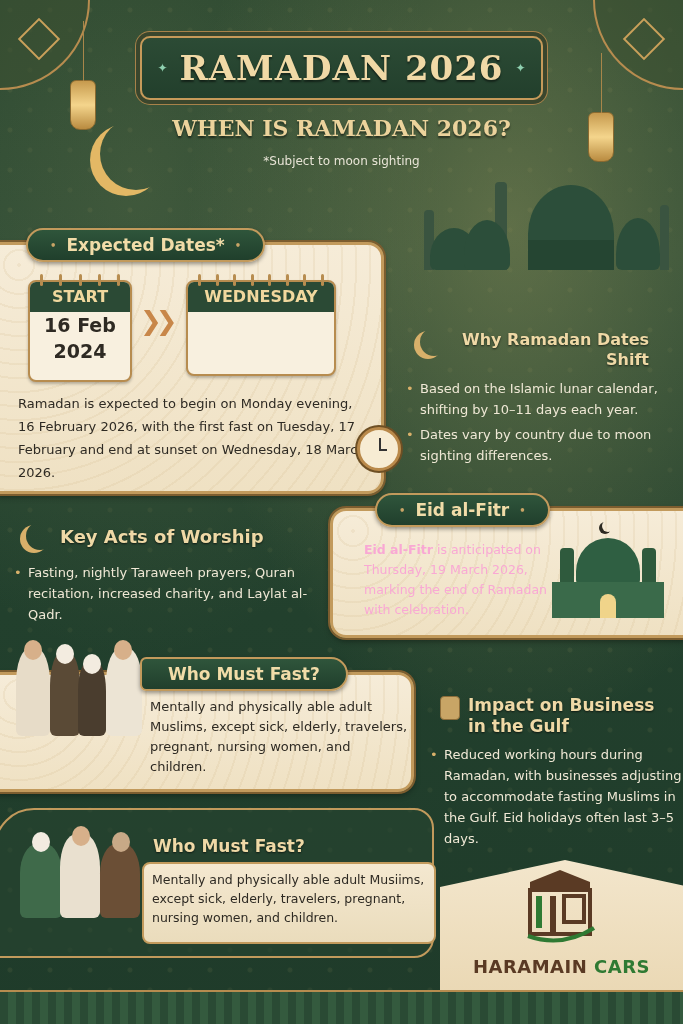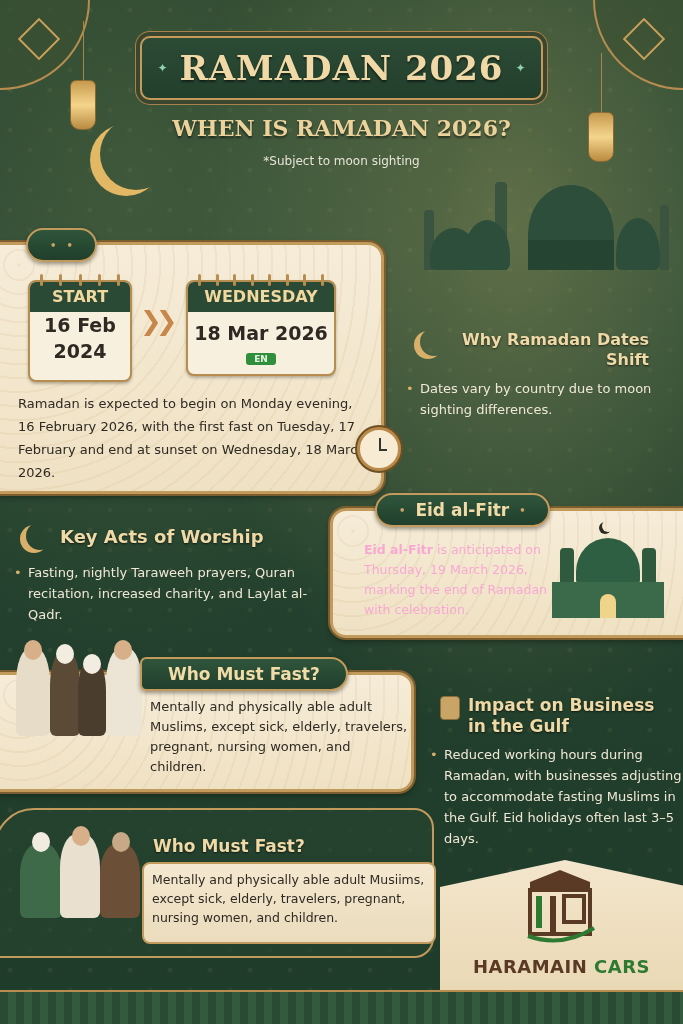--- a/index.html
+++ b/index.html
@@ -252,20 +252,21 @@
   <div class="dome" style="left:44px;top:50px;width:46px;height:50px;"></div>
   <div class="dome" style="left:108px;top:15px;width:86px;height:70px;"></div>
   <div class="base" style="left:108px;top:70px;width:86px;height:30px;"></div>
   <div class="dome" style="left:196px;top:48px;width:44px;height:52px;"></div>
   <div class="tower" style="left:240px;top:35px;width:9px;height:65px;"></div>
 </div>
 
 <div class="panel exp-panel"></div>
 <div class="pill exp-pill">
   <span class="dot">•</span>
+    <span>Expected Dates*</span>
     <span class="dot">•</span>
 </div>
 
 <div class="cal cal-start">
   <div class="rings">
       <span></span>
       <span></span>
       <span></span>
       <span></span>
       <span></span>
@@ -282,31 +283,28 @@
       <span></span>
       <span></span>
       <span></span>
       <span></span>
       <span></span>
       <span></span>
       <span></span>
       <span></span>
     </div>
   <div class="head">WEDNESDAY</div>
-  <div class="body">
-    <div>18 Mar 2026</div>
-    <span class="tag">EN</span>
-  </div>
 </div>
 <div class="exp-text">Ramadan is expected to begin on Monday evening, 16 February 2026, with the first fast on Tuesday, 17 February and end at sunset on Wednesday, 18 March 2026.</div>
 <div class="clock"></div>
 
 <div class="crescent why-moon"></div>
 <div class="dark-head why-head">Why Ramadan Dates Shift</div>
 <ul class="bullets why-list">
+  <li>Based on the Islamic lunar calendar, shifting by 10–11 days each year.</li>
   <li>Dates vary by country due to moon sighting differences.</li>
 </ul>
 
 <div class="panel eid-panel"></div>
 <div class="pill eid-pill">
   <span class="dot">•</span>
     <span>Eid al-Fitr</span>
     <span class="dot">•</span>
 </div>
 <div class="eid-text"><b>Eid al-Fitr</b><span> is anticipated on Thursday, 19 March 2026, marking the end of Ramadan with celebration.</span></div>

